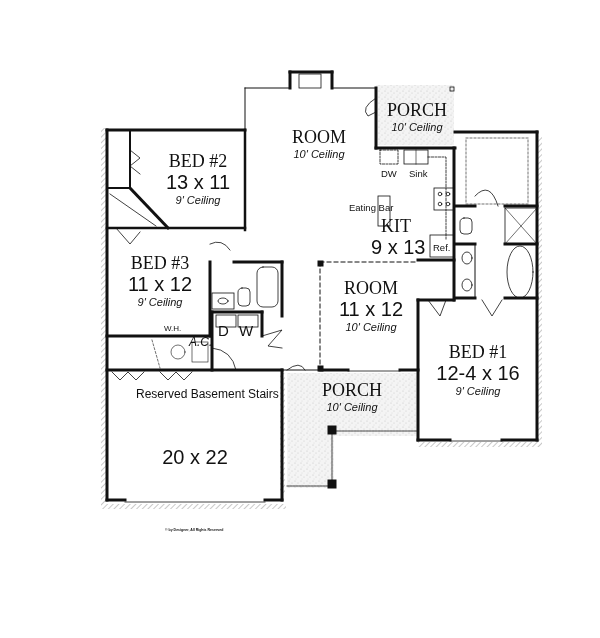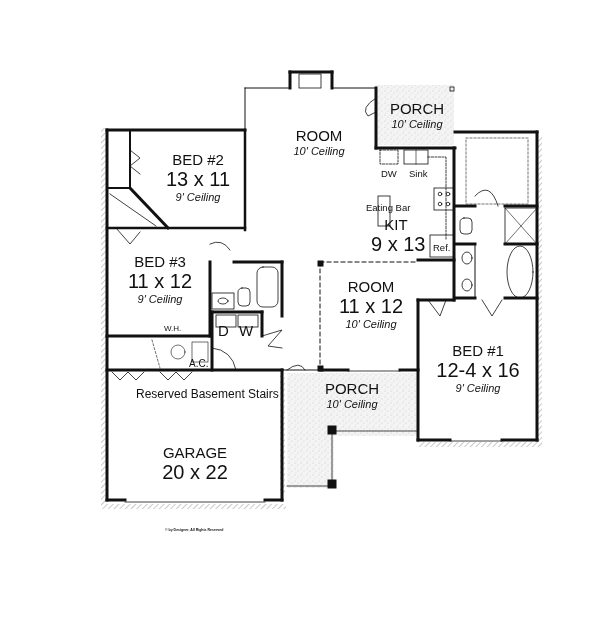--- a/index.html
+++ b/index.html
@@ -1,19 +1,19 @@
 <!DOCTYPE html>
 <html><head>
   <meta charset="utf-8">
   <style>
     html, body { margin: 0; padding: 0; background: #ffffff; }
     body { width: 600px; height: 638px; position: relative; overflow: hidden; font-family: "Liberation Sans", sans-serif; }
     svg { position: absolute; left: 0; top: 0; }
     .lbl { position: absolute; text-align: center; color: #111; font-family: "Liberation Sans", sans-serif; line-height: 1; white-space: nowrap; }
-    .big { font-size: 15px; }
+    .big { font-size: 18px; font-family: Liberation Serif, serif; }
     .dim { font-size: 20px; margin-top: 2px; }
     .ceil { font-size: 11px; font-style: italic; margin-top: 3px; }
     .small { font-size: 9.5px; text-align: right; }
     .tiny { font-size: 3.5px; font-weight: bold; }
   </style>
 </head>
 <body>
 
 <svg width="600" height="638" viewBox="0 0 600 638">
   <defs>
@@ -193,27 +193,26 @@
   <div class="dim">12-4 x 16</div>
   <div class="ceil">9' Ceiling</div>
 </div>
 
 <div class="lbl" style="left:312px; top:381px; width:80px;">
   <div class="big">PORCH</div>
   <div class="ceil">10' Ceiling</div>
 </div>
 
 <div class="lbl" style="left:145px; top:445px; width:100px;">
-  <div class="big">GARAGE</div>
   <div class="dim">20 x 22</div>
 </div>
 
 <div class="lbl small" style="left:381px; top:169px;">DW</div>
 <div class="lbl small" style="left:409px; top:169px;">Sink</div>
-<div class="lbl small" style="left:366px; top:203px;">Eating Bar</div>
+<div class="lbl small" style="left:349px; top:203px;">Eating Bar</div>
 <div class="lbl small" style="left:433px; top:243px;">Ref.</div>
 <div class="lbl" style="left:218px; top:323px; font-size:15px;">D</div>
 <div class="lbl" style="left:239px; top:323px; font-size:15px;">W</div>
 <div class="lbl small" style="left:164px; top:325px; font-size:8px;">W.H.</div>
-<div class="lbl small" style="left:189px; top:359px; font-size:10px;">A.C.</div>
+<div class="lbl small" style="left:189px; top:336px; font-size:12px;font-style:italic;">A.C.</div>
 
 <div class="lbl" style="left:136px; top:388px; font-size:12px;">Reserved Basement Stairs</div>
 <div class="lbl tiny" style="left:165px; top:529px;">© by Designer, All Rights Reserved</div>
 
 </body></html>

